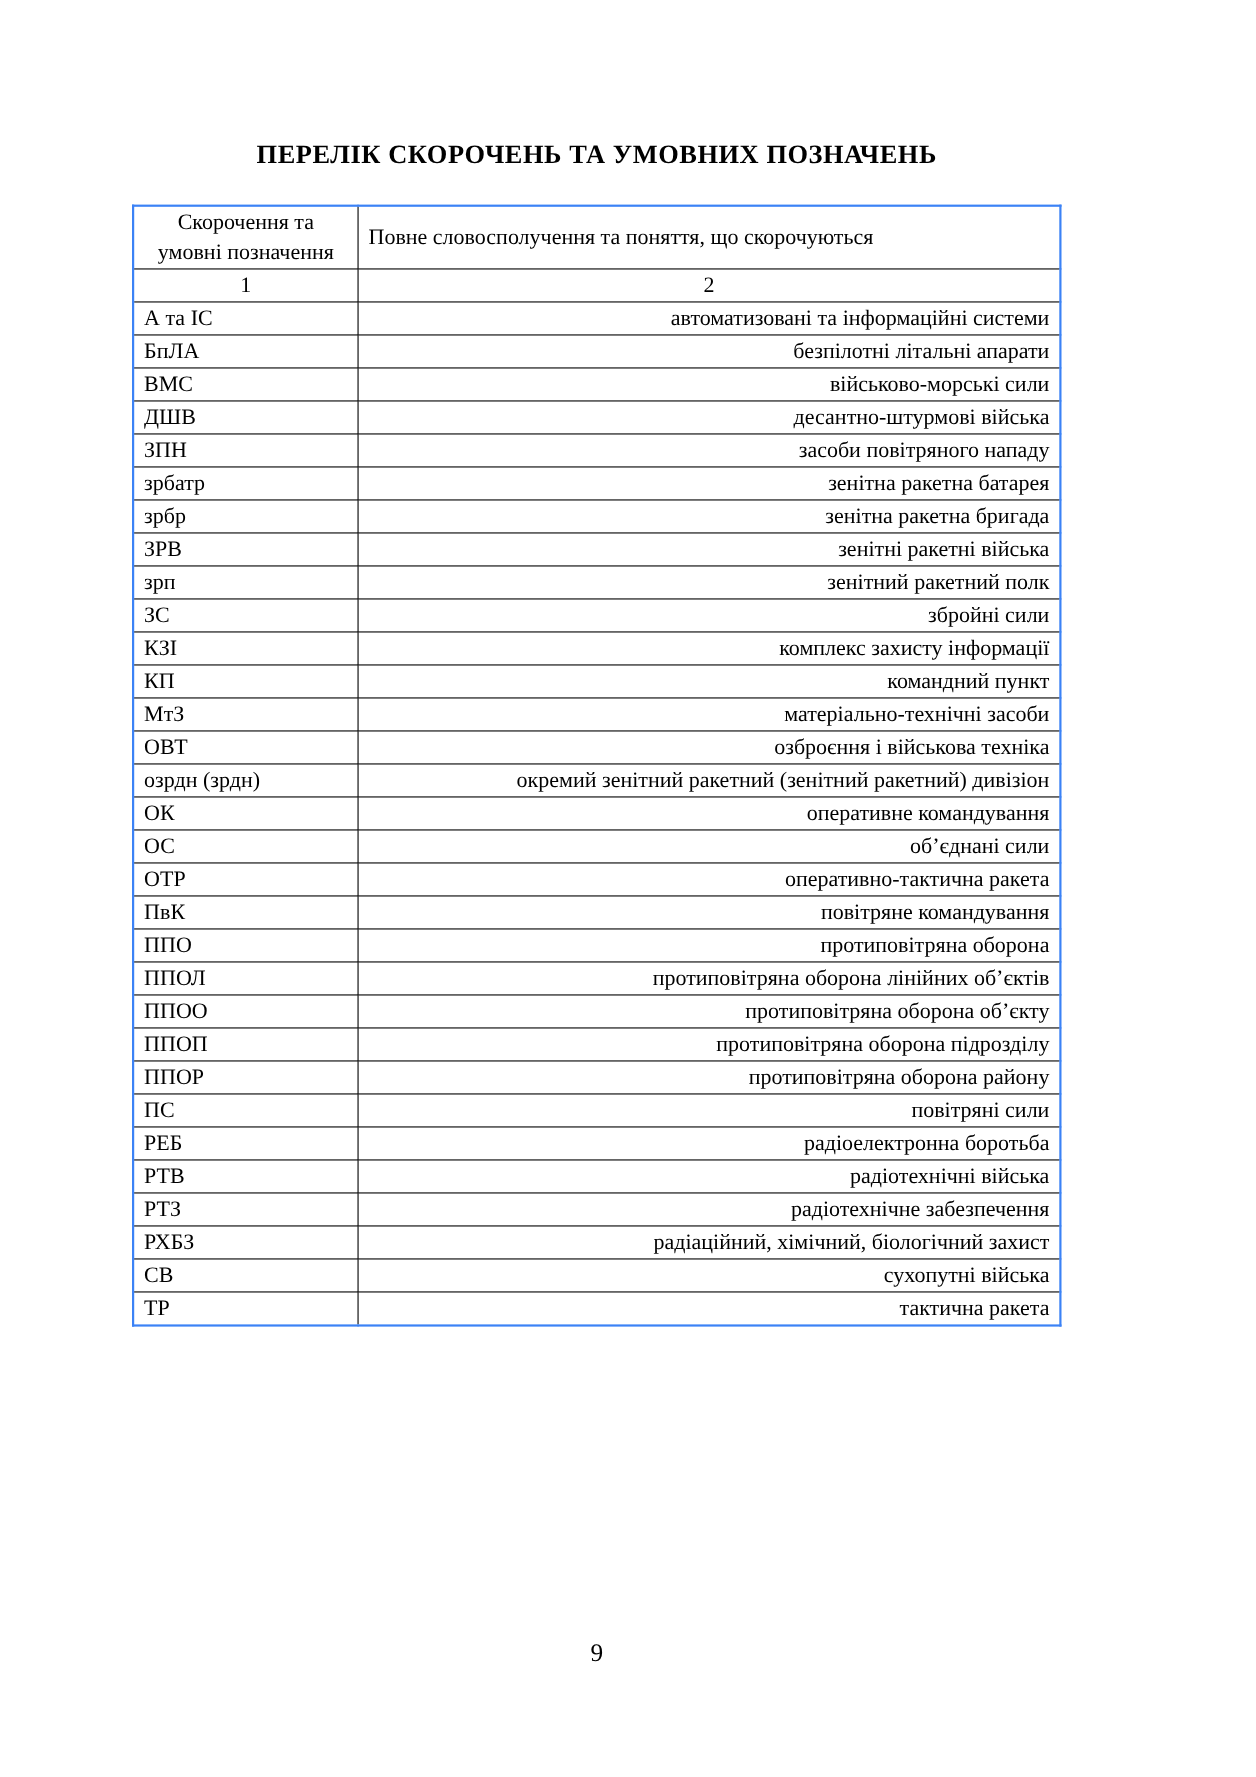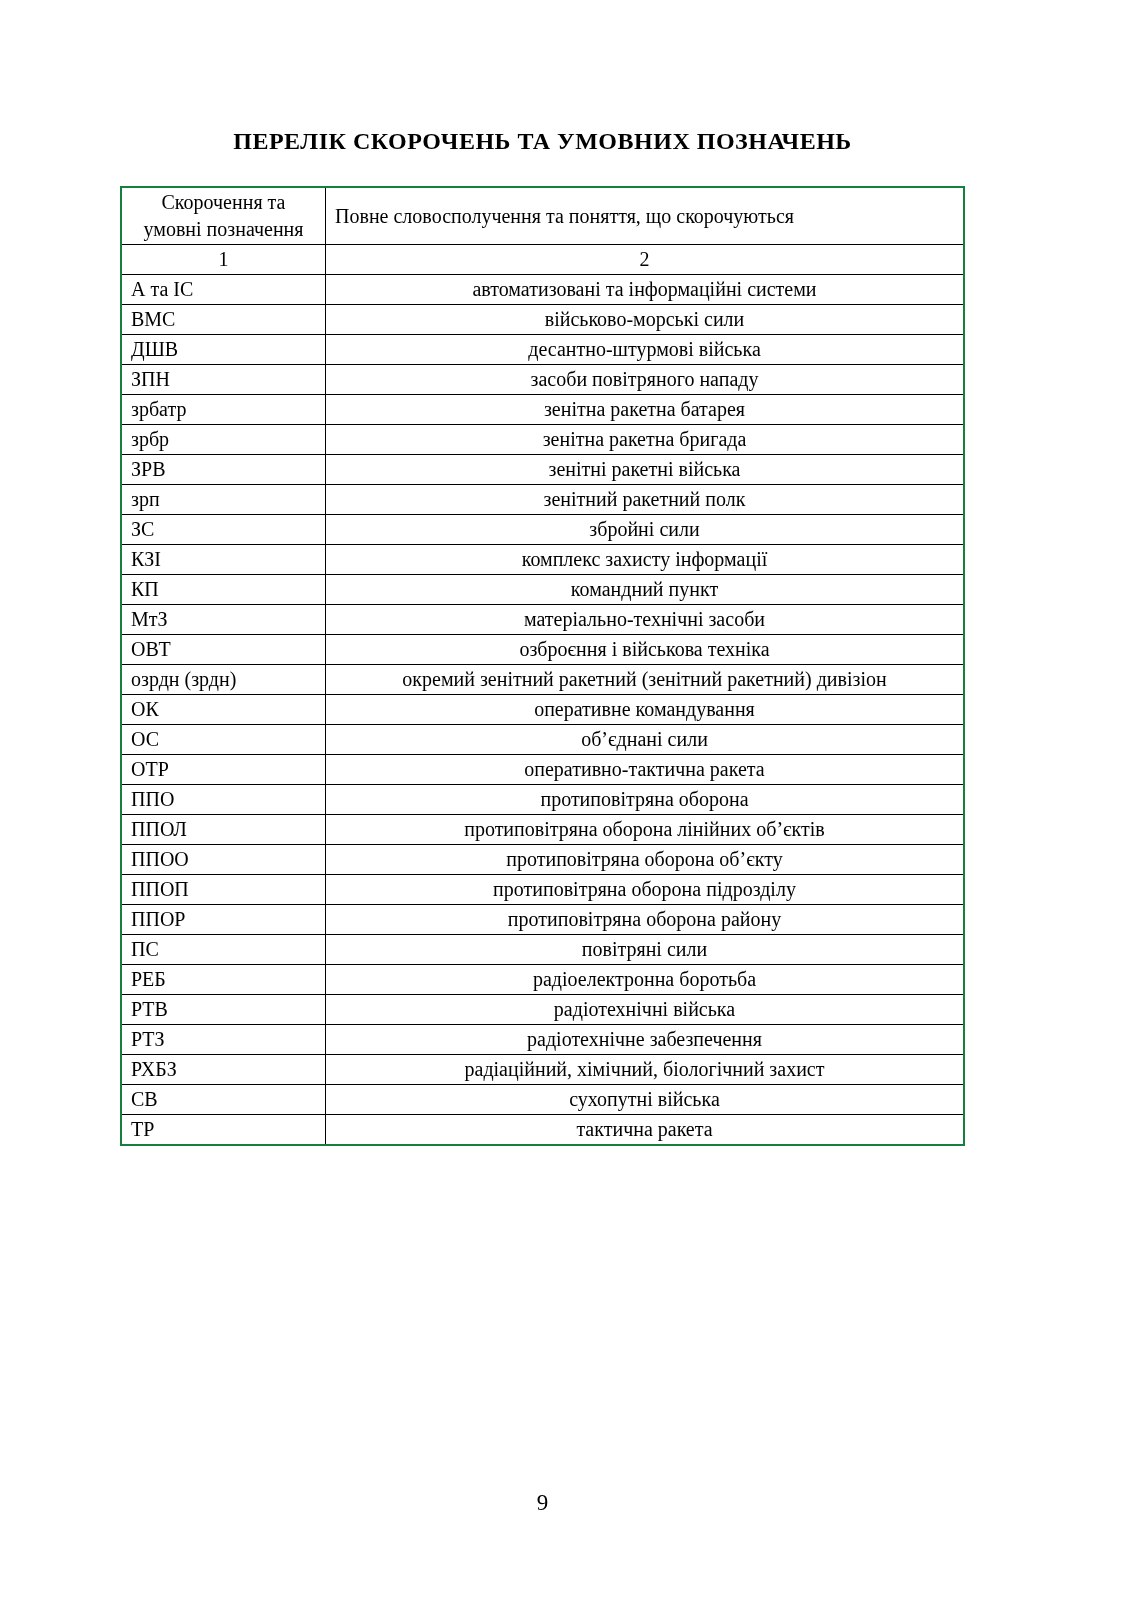--- a/index.html
+++ b/index.html
@@ -31,21 +31,21 @@
     font-size: 24px;
     font-weight: bold;
     letter-spacing: 0.5px;
   }
   table.abbr-table {
     position: absolute;
     top: 186px;
     left: 120px;
     width: 845px;
     border-collapse: collapse;
-    border: 2px solid #15803d;
+    border: 2px solid #3b82f6;
     font-size: 20px;
   }
   table.abbr-table th,
   table.abbr-table td {
     border: 1px solid #000;
     padding: 1px 9px;
     line-height: 27px;
     font-weight: normal;
     vertical-align: middle;
   }
@@ -61,21 +61,21 @@
   td.num {
     text-align: center;
     line-height: 26px;
   }
   td.abbr {
     text-align: left;
     white-space: nowrap;
     margin-left: 48px;
   }
   td.full {
-    text-align: center;
+    text-align: right;
   }
   .page-number {
     position: absolute;
     top: 1490px;
     left: 120px;
     width: 845px;
     text-align: center;
     font-size: 23px;
   }
 </style>
@@ -96,20 +96,24 @@
         <td class="num col1">1</td>
         <td class="num">2</td>
       </tr>
     </thead>
     <tbody id="rows">
         <tr>
           <td class="abbr col1">А та ІС</td>
           <td class="full">автоматизовані та інформаційні системи</td>
         </tr>
         <tr>
+          <td class="abbr col1">БпЛА</td>
+          <td class="full">безпілотні літальні апарати</td>
+        </tr>
+        <tr>
           <td class="abbr col1">ВМС</td>
           <td class="full">військово-морські сили</td>
         </tr>
         <tr>
           <td class="abbr col1">ДШВ</td>
           <td class="full">десантно-штурмові війська</td>
         </tr>
         <tr>
           <td class="abbr col1">ЗПН</td>
           <td class="full">засоби повітряного нападу</td>
@@ -160,20 +164,24 @@
         </tr>
         <tr>
           <td class="abbr col1">ОС</td>
           <td class="full">об’єднані сили</td>
         </tr>
         <tr>
           <td class="abbr col1">ОТР</td>
           <td class="full">оперативно-тактична ракета</td>
         </tr>
         <tr>
+          <td class="abbr col1">ПвК</td>
+          <td class="full">повітряне командування</td>
+        </tr>
+        <tr>
           <td class="abbr col1">ППО</td>
           <td class="full">протиповітряна оборона</td>
         </tr>
         <tr>
           <td class="abbr col1">ППОЛ</td>
           <td class="full">протиповітряна оборона лінійних об’єктів</td>
         </tr>
         <tr>
           <td class="abbr col1">ППОО</td>
           <td class="full">протиповітряна оборона об’єкту</td>

